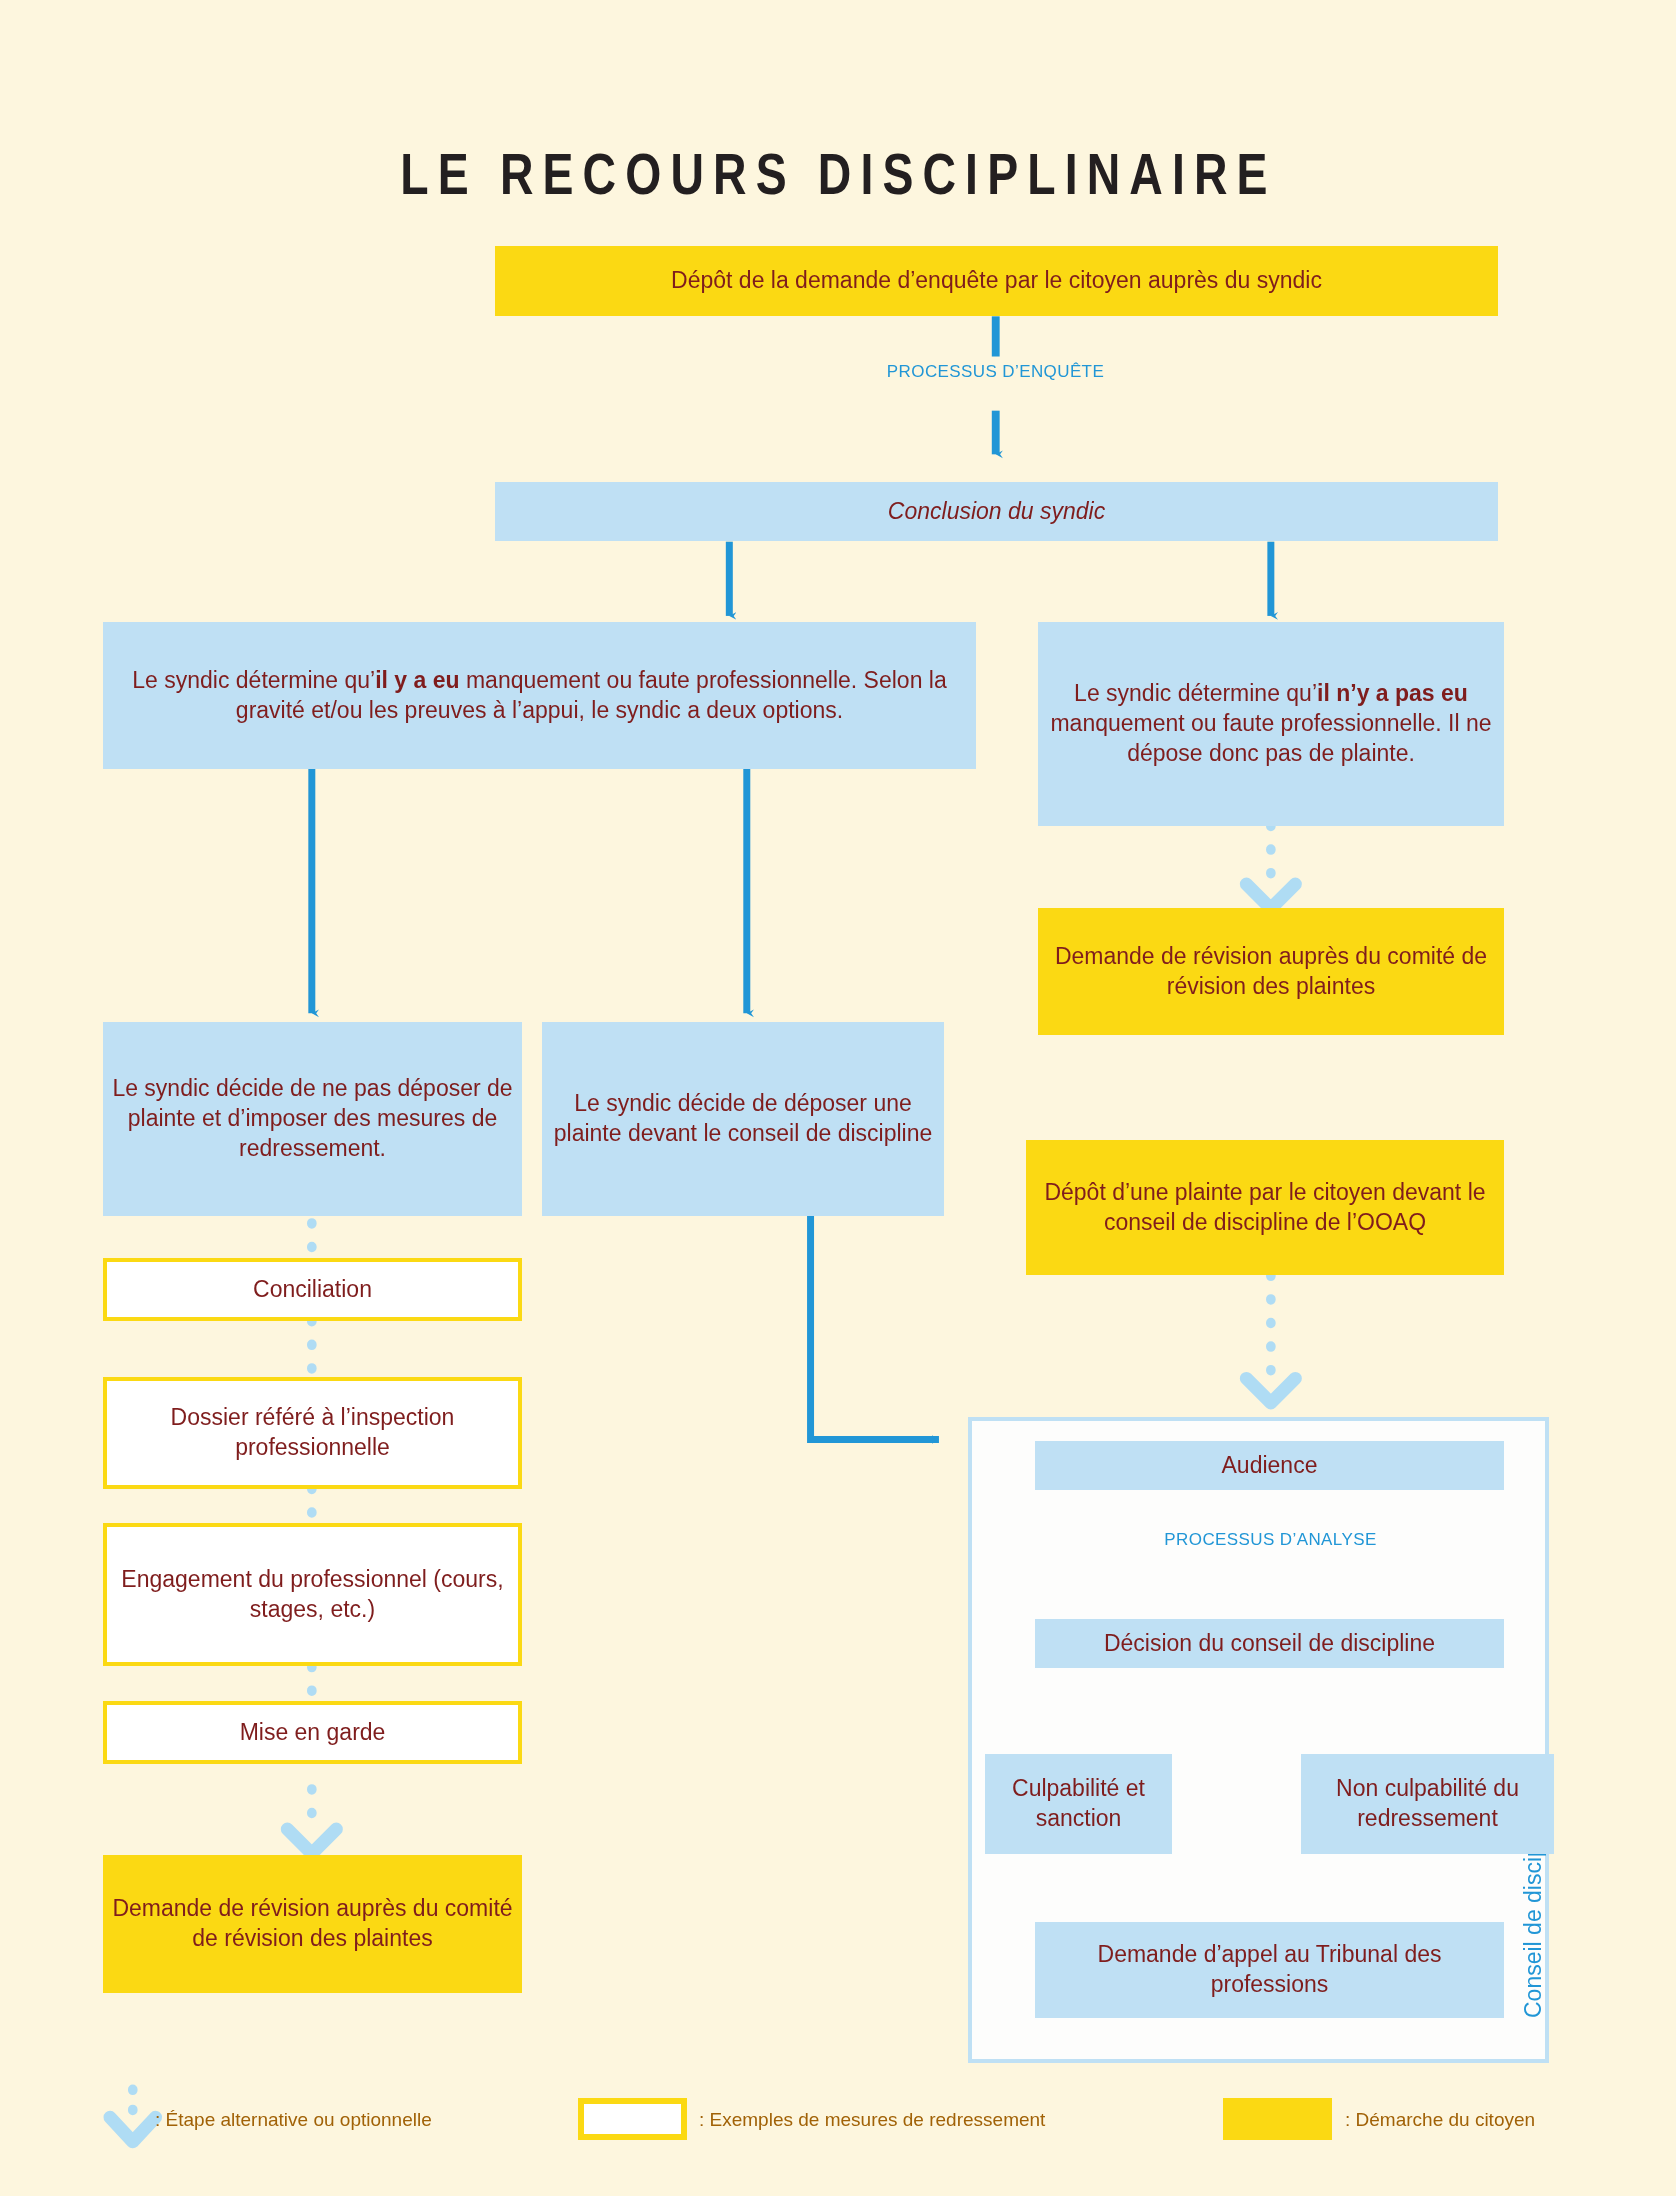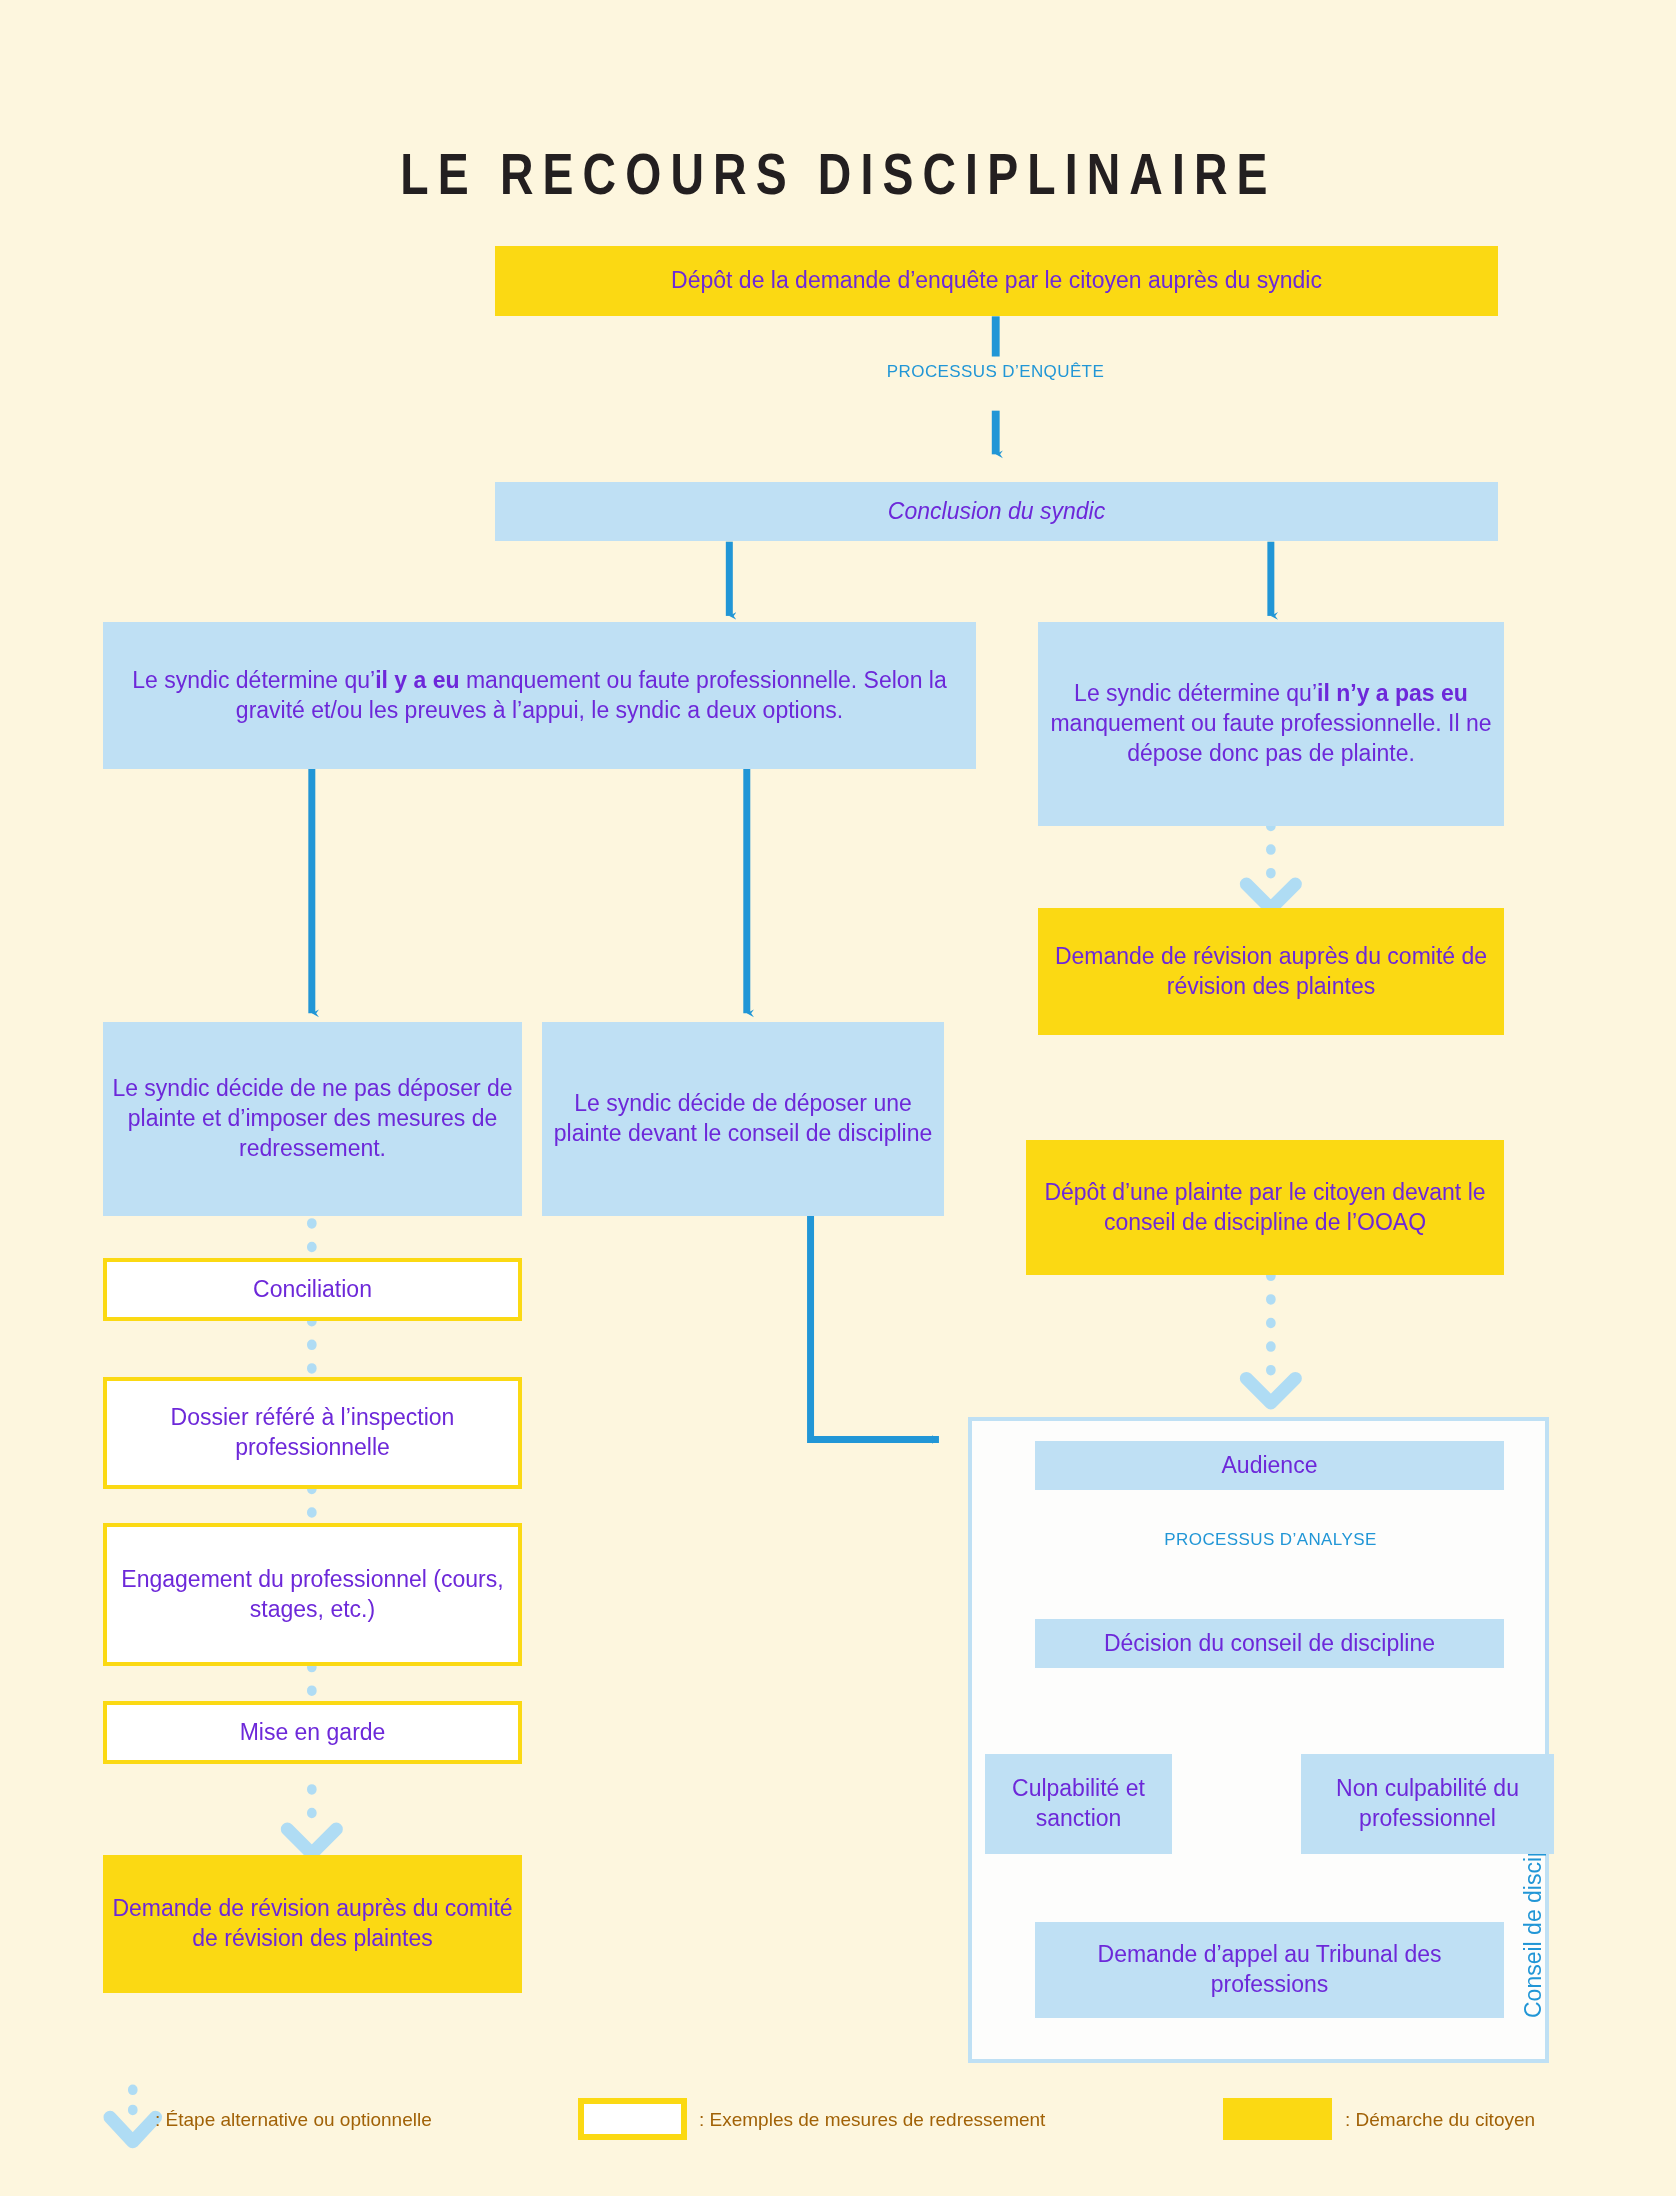--- a/index.html
+++ b/index.html
@@ -20,21 +20,21 @@
     transform:scaleX(0.80);transform-origin:center center;
   }
 
   .node{
     position:absolute;
     display:flex;align-items:center;justify-content:center;
     text-align:center;
     box-sizing:border-box;
     font-size:23px;
     line-height:1.30;
-    color:#6d28d9;
+    color:#7f1d1d;
     padding:5.2px 8.7px;
   }
   .blue{background:#BFE0F4;}
   .yellow{background:#FBD913;}
   .whitebox{background:#FFFFFF;border:4.4px solid #FBD913;}
   .node b{font-weight:bold;}
 
   .proclabel{
     position:absolute;
     color:#2196D6;
@@ -198,21 +198,21 @@
   <div class="vlabel" style="left:1520px;top:2018px;">Conseil de discipline</div>
 
   <div class="node blue" style="left:1035px;top:1441px;width:469px;height:49px;">Audience</div>
 
   <div class="proclabel" style="left:1096px;top:1530px;width:349px;">PROCESSUS D’ANALYSE</div>
 
   <div class="node blue" style="left:1035px;top:1619px;width:469px;height:49px;">Décision du conseil de discipline</div>
 
   <div class="node blue" style="left:985px;top:1754px;width:187px;height:100px;">Culpabilité et sanction</div>
 
-  <div class="node blue" style="left:1301px;top:1754px;width:253px;height:100px;">Non culpabilité du professionnel</div>
+  <div class="node blue" style="left:1301px;top:1754px;width:253px;height:100px;">Non culpabilité du redressement</div>
 
   <div class="node blue" style="left:1035px;top:1922px;width:469px;height:96px;">Demande d’appel au Tribunal des professions</div>
 
   <div class="legend-text" style="left:155px;top:2109px;">: Étape alternative ou optionnelle</div>
 
   <div class="legend-white" style="left:578px;top:2098px;width:109px;height:42px;"></div>
   <div class="legend-text" style="left:699px;top:2109px;">: Exemples de mesures de redressement</div>
 
   <div class="legend-yellow" style="left:1223px;top:2098px;width:109px;height:42px;"></div>
   <div class="legend-text" style="left:1345px;top:2109px;">: Démarche du citoyen</div>

